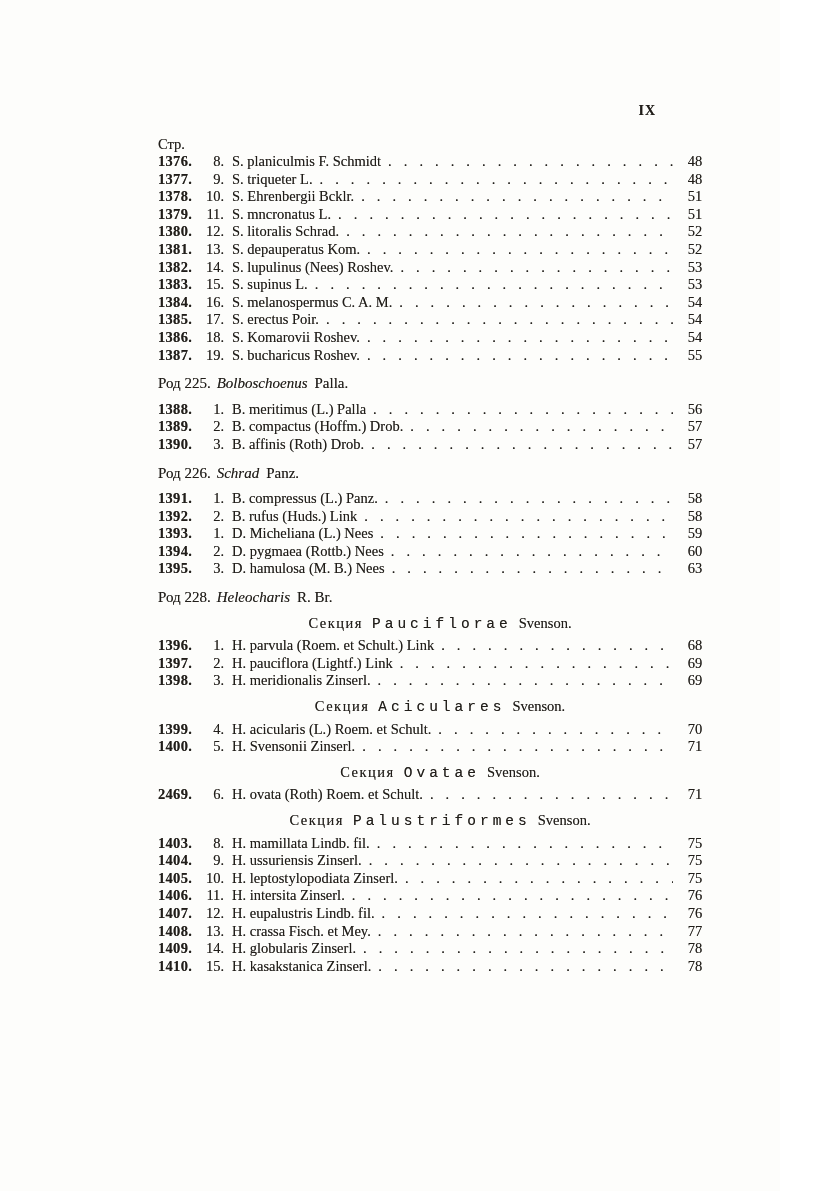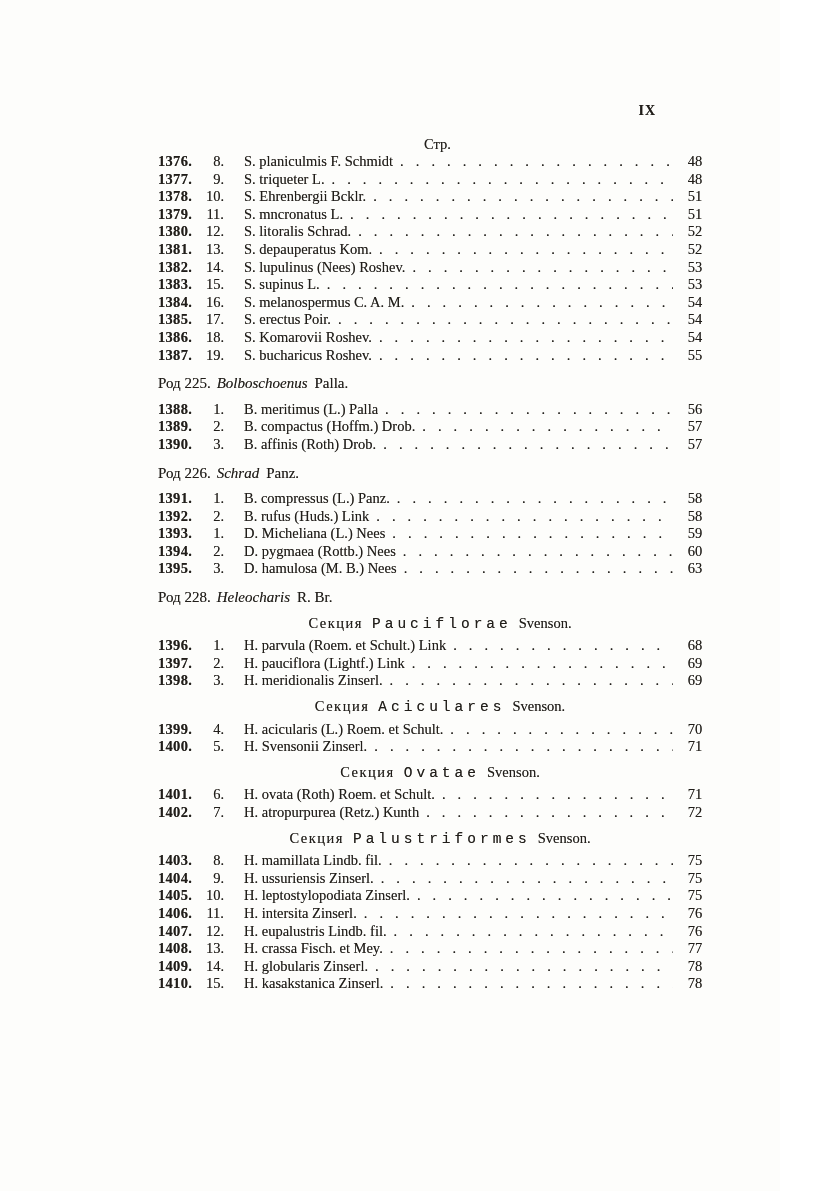--- a/index.html
+++ b/index.html
@@ -11,31 +11,31 @@
     font-family: "Liberation Serif", "DejaVu Serif", serif;
     color: #211e1a;
     text-shadow: 0 0 0.4px rgba(30,26,20,0.55); 
   }
   .folio {
     position: absolute; top: 103px; right: 124px;
     font-size: 14px; font-weight: bold; letter-spacing: 1px;
   }
   .content { position: absolute; left: 158px; top: 136px; width: 564px; }
   .col-header {
-    text-align: center; padding-right: 5px;
+    text-align: left; padding-right: 5px;
     font-size: 14.5px; height: 17px; line-height: 17px;
   }
   .row {
     display: flex; align-items: baseline;
     height: 17.6px; line-height: 17.6px;
     font-size: 14.5px; white-space: nowrap;
   }
   .num    { flex: none; width: 38px; font-weight: bold; letter-spacing: 0.3px; }
   .subnum { flex: none; width: 26px; margin-left: 2px; text-align: right; }
-  .name   { flex: none; margin-left: 20px; }
+  .name   { flex: none; margin-left: 8px; }
   .dots   { flex: 1 1 auto; overflow: hidden; margin: 0 2px 0 7px; }
   .dots::after {
     content: ". . . . . . . . . . . . . . . . . . . . . . . . . . . . . . . . . . . . . . . . . . . . . . . . . . . . . . . . . . . . . . . . . . . . . . . .";
     letter-spacing: 4.2px;
   }
   .pg { flex: none; width: 40px; text-align: center; padding-right: 7px; }
   .genus-header {
     text-align: left; font-size: 15px;
     height: 17.6px; line-height: 17.6px;
     margin: 11px 0 8px;
@@ -234,32 +234,25 @@
         </div>
         <div class="row">
           <span class="num">1400.</span>
           <span class="subnum">5.</span>
           <span class="name">H. Svensonii Zinserl.</span>
           <span class="dots"></span>
           <span class="pg">71</span>
         </div>
         <div class="section-header"><span class="sword">Секция</span><span class="sname">Ovatae</span><span class="sauthor">Svenson.</span></div>
         <div class="row">
-          <span class="num">1401.</span>
+          <span class="num">2469.</span>
           <span class="subnum">6.</span>
           <span class="name">H. ovata (Roth) Roem. et Schult.</span>
           <span class="dots"></span>
           <span class="pg">71</span>
-        </div>
-        <div class="row">
-          <span class="num">1402.</span>
-          <span class="subnum">7.</span>
-          <span class="name">H. atropurpurea (Retz.) Kunth</span>
-          <span class="dots"></span>
-          <span class="pg">72</span>
         </div>
         <div class="section-header"><span class="sword">Секция</span><span class="sname">Palustriformes</span><span class="sauthor">Svenson.</span></div>
         <div class="row">
           <span class="num">1403.</span>
           <span class="subnum">8.</span>
           <span class="name">H. mamillata Lindb. fil.</span>
           <span class="dots"></span>
           <span class="pg">75</span>
         </div>
         <div class="row">

